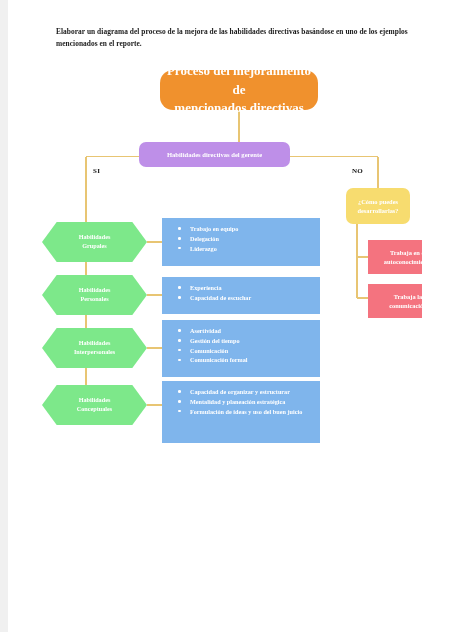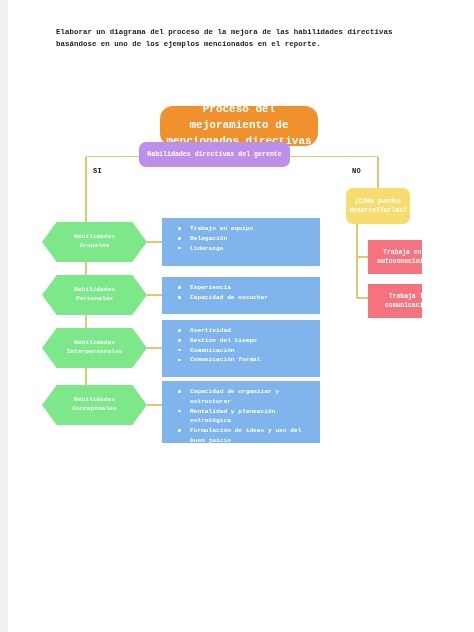--- a/index.html
+++ b/index.html
@@ -6,21 +6,21 @@
     margin: 0;
     padding: 0;
     background: #ffffff;
   }
   #page {
     position: relative;
     width: 422px;
     height: 632px;
     background: #bef264;
     overflow: hidden;
-    font-family: Liberation Mono, monospace;
+    font-family: Liberation Serif, serif;
   }
   
   .gutter {
     position: absolute;
     top: 0;
     width: 8px;
     height: 632px;
     background: #f0f0f0;
   }
   .gutter.left  { left: 0; }
@@ -67,22 +67,21 @@
     justify-content: center;
     text-align: center;
     color: #ffffff;
     font-weight: bold;
     line-height: 1.45;
   }
 
   .node-orange {
     background: #F0912D;
     border-radius: 13px;
-    font-size: 11px;
-    margin-top: 36px;
+    font-size: 13px;
   }
   .node-purple {
     background: #BE8FE8;
     border-radius: 7px;
     font-size: 6.6px;
   }
   .node-yellow {
     background: #F7DC6F;
     border-radius: 7px;
     font-size: 6.4px;

